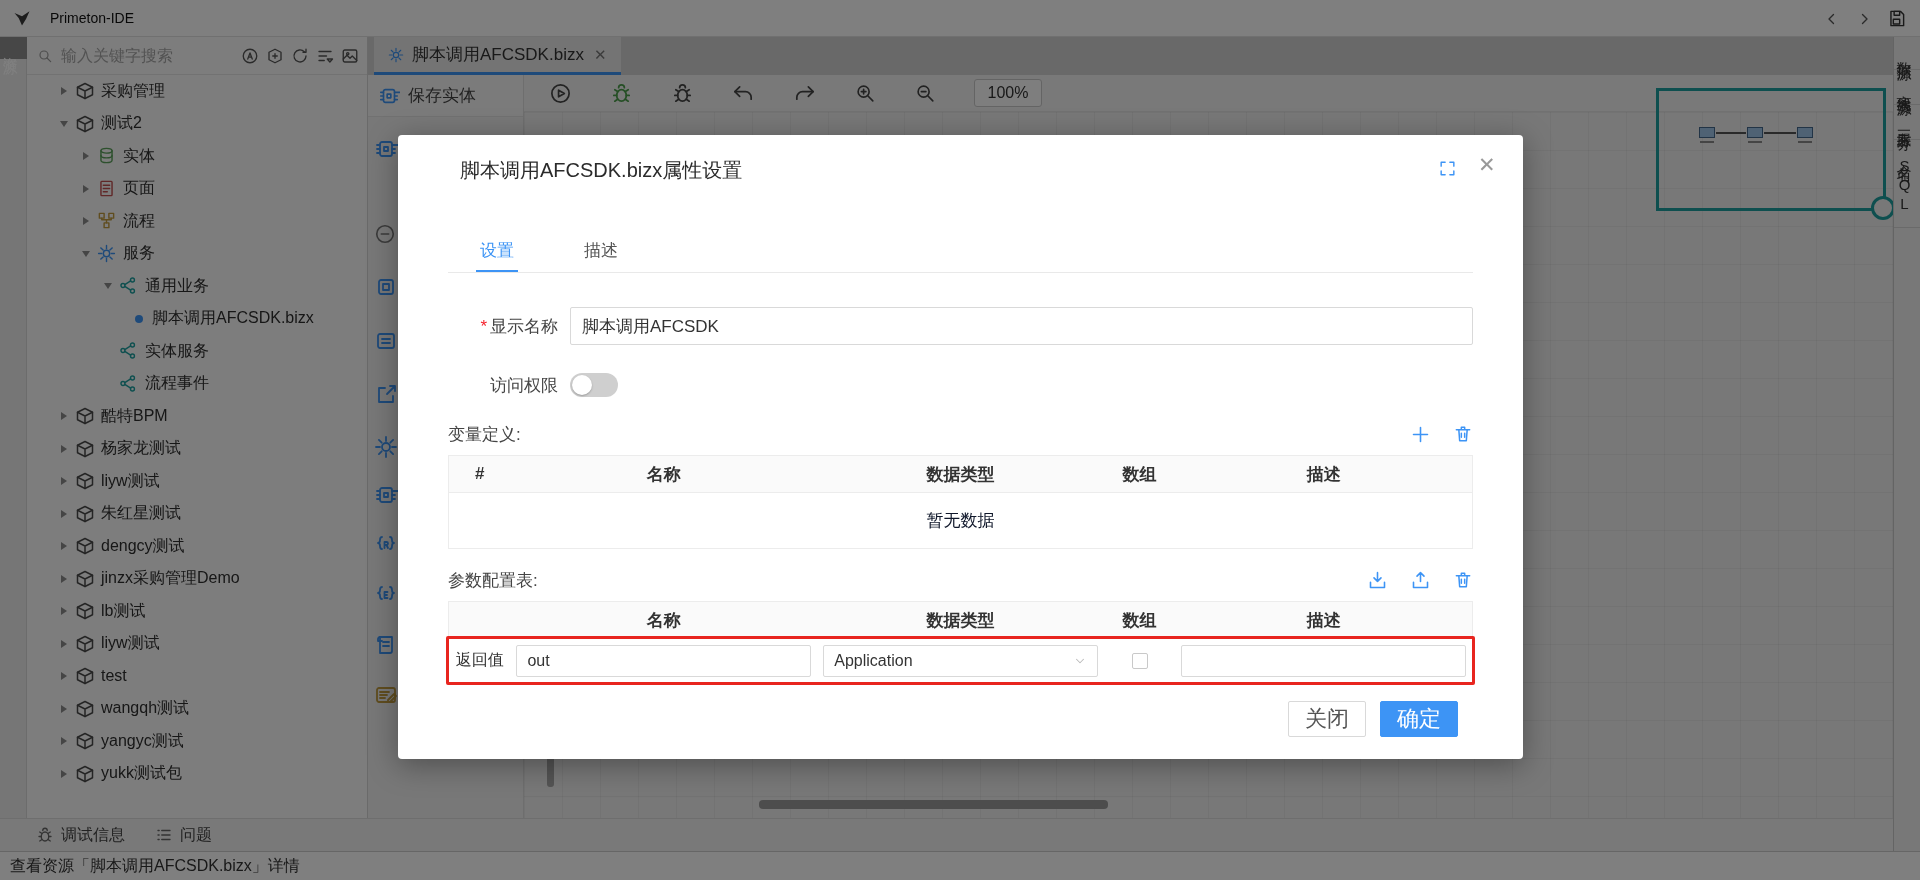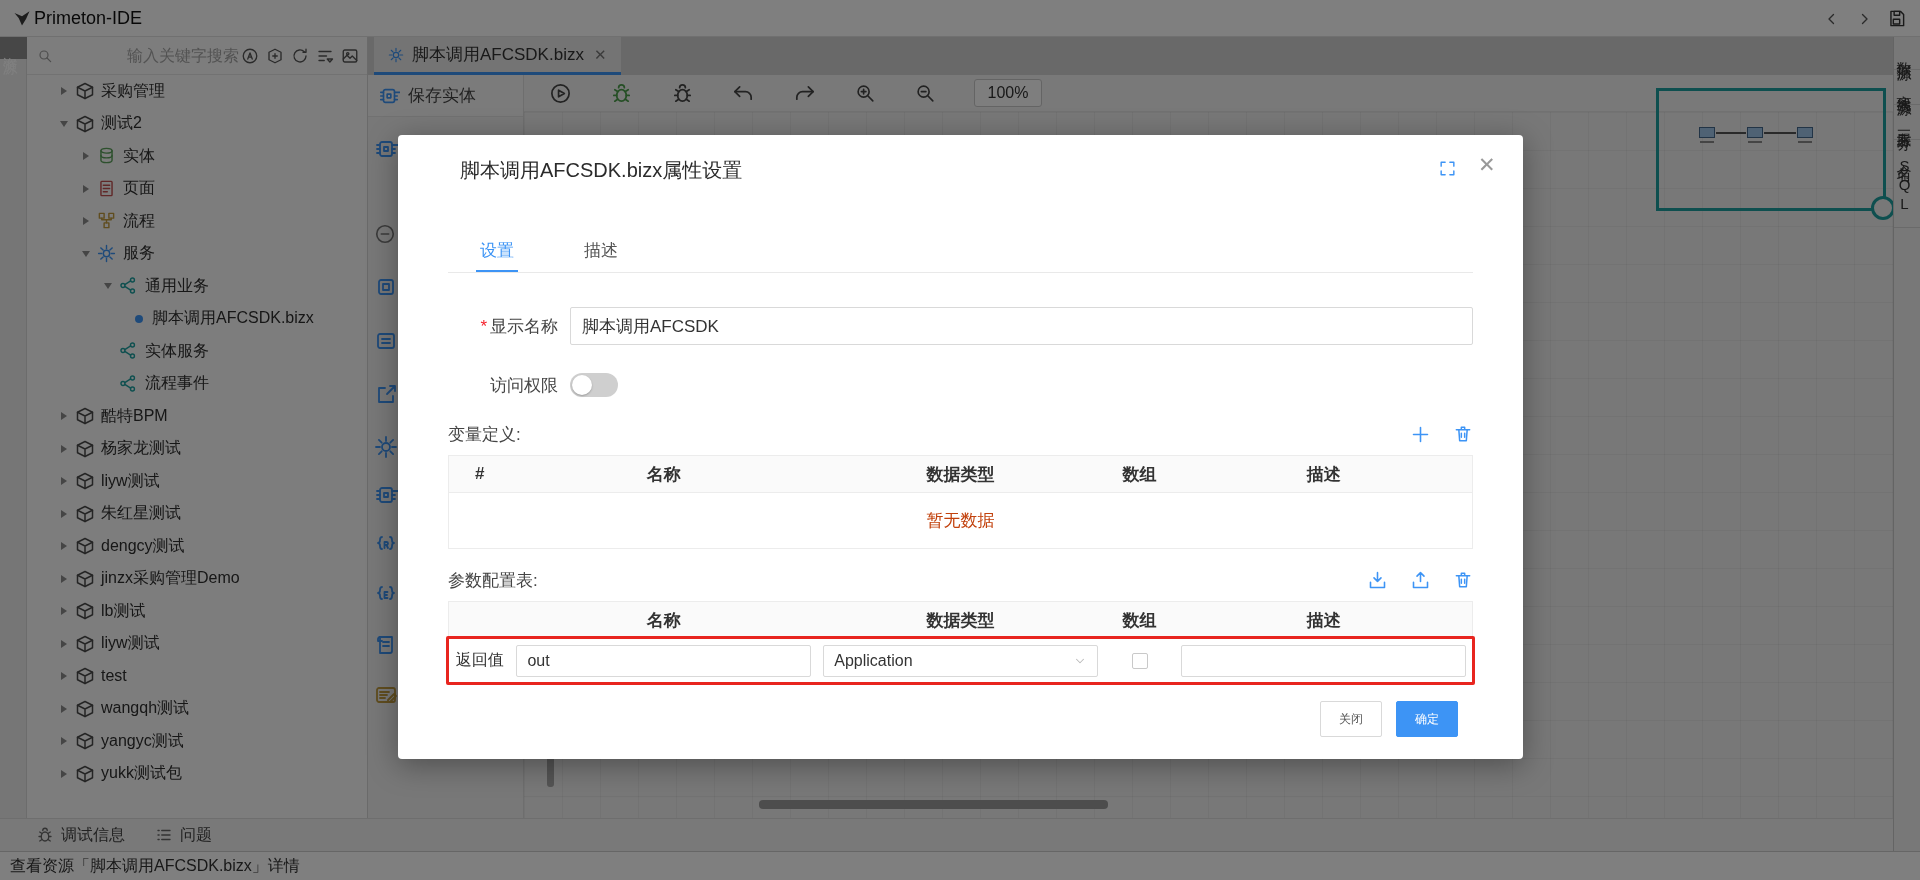--- a/index.html
+++ b/index.html
@@ -6,34 +6,34 @@
   *{box-sizing:border-box;}
   #stage{position:relative;width:1920px;height:880px;overflow:hidden;background:#fff;
          font-family:"Liberation Sans","DejaVu Sans",sans-serif;color:#333;}
   svg.i{display:block;}
   .i use{stroke:currentColor;fill:none;stroke-width:1.8;stroke-linecap:round;stroke-linejoin:round;}
 
   
   .titlebar{position:absolute;left:0;top:0;width:1920px;height:37px;background:#fff;
             border-bottom:1px solid #e0e0e0;display:flex;align-items:center;}
   .logo{margin-left:12px;color:#3a3a3a;}
-  .app-title{margin-left:2px;font-size:18px;font-weight:500;color:#111;}
+  .app-title{margin-left:18px;font-size:14px;font-weight:500;color:#111;}
   .tb-right{position:absolute;right:14px;top:0;height:37px;display:flex;align-items:center;gap:14px;color:#555;}
 
   
   .left-rail{position:absolute;left:0;top:37px;width:27px;height:814px;background:#ececec;border-right:1px solid #d8d8d8;}
   .rail-tab{width:27px;padding:8px 0;background:#8f8f8f;color:#fff;font-size:15px;
             writing-mode:vertical-lr;text-orientation:upright;text-align:center;letter-spacing:3px;}
 
   
   .sidebar{position:absolute;left:27px;top:37px;width:341px;height:781px;background:#fbfbfb;
            border-right:1px solid #d5d5d5;overflow:hidden;}
   .search-row{height:38px;border-bottom:1px solid #e4e4e4;display:flex;align-items:center;padding:0 8px 0 10px;}
   .search-row input{border:none;outline:none;background:transparent;font-size:16px;flex:1;min-width:0;
-                    color:#333;margin-left:6px;font-family:inherit;text-align:right;}
+                    color:#333;margin-left:6px;font-family:inherit;}
   .search-row input::placeholder{color:#a6a6a6;}
   .search-acts{display:flex;align-items:center;gap:7px;color:#555;}
   .tree{position:absolute;left:0;top:38px;right:0;bottom:0;overflow:hidden;}
   .trow{height:32.5px;display:flex;align-items:center;font-size:16px;color:#2f2f2f;white-space:nowrap;}
   .trow .arr{width:14px;height:14px;display:inline-flex;align-items:center;justify-content:center;flex:0 0 14px;}
   .arr.r::before{content:"";border-left:6px solid #8a8a8a;border-top:4.5px solid transparent;border-bottom:4.5px solid transparent;}
   .arr.d::before{content:"";border-top:6px solid #8a8a8a;border-left:4.5px solid transparent;border-right:4.5px solid transparent;}
   .arr.none::before{content:"";}
   .ticon{width:20px;height:20px;margin:0 6px 0 4px;flex:0 0 20px;}
   .lvl0{padding-left:30px;} .lvl1{padding-left:52px;} .lvl2{padding-left:74px;} .lvl3{padding-left:100px;}
@@ -103,32 +103,32 @@
   .toggle .knob{position:absolute;left:2px;top:2px;width:20px;height:20px;border-radius:50%;background:#fff;
                 box-shadow:0 1px 2px rgba(0,0,0,0.25);}
   .sec-row{display:flex;align-items:center;margin-top:26px;font-size:17px;color:#444;}
   .sec-acts{margin-left:auto;display:flex;gap:22px;color:#3d94f5;}
   .tbl{margin-top:9px;border:1px solid #ececec;border-bottom:none;font-size:16px;}
   .tr{display:flex;border-bottom:1px solid #ececec;}
   .th{background:#fafafa;font-weight:700;color:#333;font-size:17px;}
   .td,.hc{display:flex;align-items:center;justify-content:center;padding:0 6px;}
   .hc{height:36px;}
   .c0{width:6%;} .c1{width:30%;} .c2{width:28%;} .c3{width:7%;} .c4{width:29%;}
-  .empty-row{height:56px;display:flex;align-items:center;justify-content:center;color:#c2410c;font-size:17px;
+  .empty-row{height:56px;display:flex;align-items:center;justify-content:center;color:#0f172a;font-size:17px;
              border-bottom:1px solid #ececec;}
   .prow{height:44px;position:relative;}
   .redbox{position:absolute;inset:-3px;border:3px solid #e8251f;border-radius:2px;pointer-events:none;z-index:5;}
   .cellin{width:100%;height:32px;border:1px solid #d9d9d9;border-radius:2px;padding:0 10px;font-size:16px;
           color:#333;outline:none;font-family:inherit;background:#fff;}
   .selbox{width:100%;height:32px;border:1px solid #d9d9d9;border-radius:2px;display:flex;align-items:center;
           padding:0 10px;color:#333;background:#fff;}
   .selbox .chev{margin-left:auto;color:#bbb;}
   .cbox{width:16px;height:16px;border:1px solid #c9c9c9;border-radius:2px;background:#fff;}
   .m-footer{position:absolute;right:65px;bottom:22px;display:flex;gap:14px;}
-  .btn{height:36px;min-width:62px;padding:0 16px;border-radius:2px;font-size:12px;display:flex;
+  .btn{height:36px;min-width:62px;padding:0 16px;border-radius:2px;font-size:22px;display:flex;
        align-items:center;justify-content:center;}
   .btn.ghost{background:#fff;border:1px solid #d9d9d9;color:#555;}
   .btn.primary{background:#3d94f5;border:1px solid #3d94f5;color:#fff;}
 </style>
 </head>
 <body>
 
 <svg width="0" height="0" style="position:absolute">
   <defs>
     <symbol id="i-cube" viewBox="0 0 24 24">

